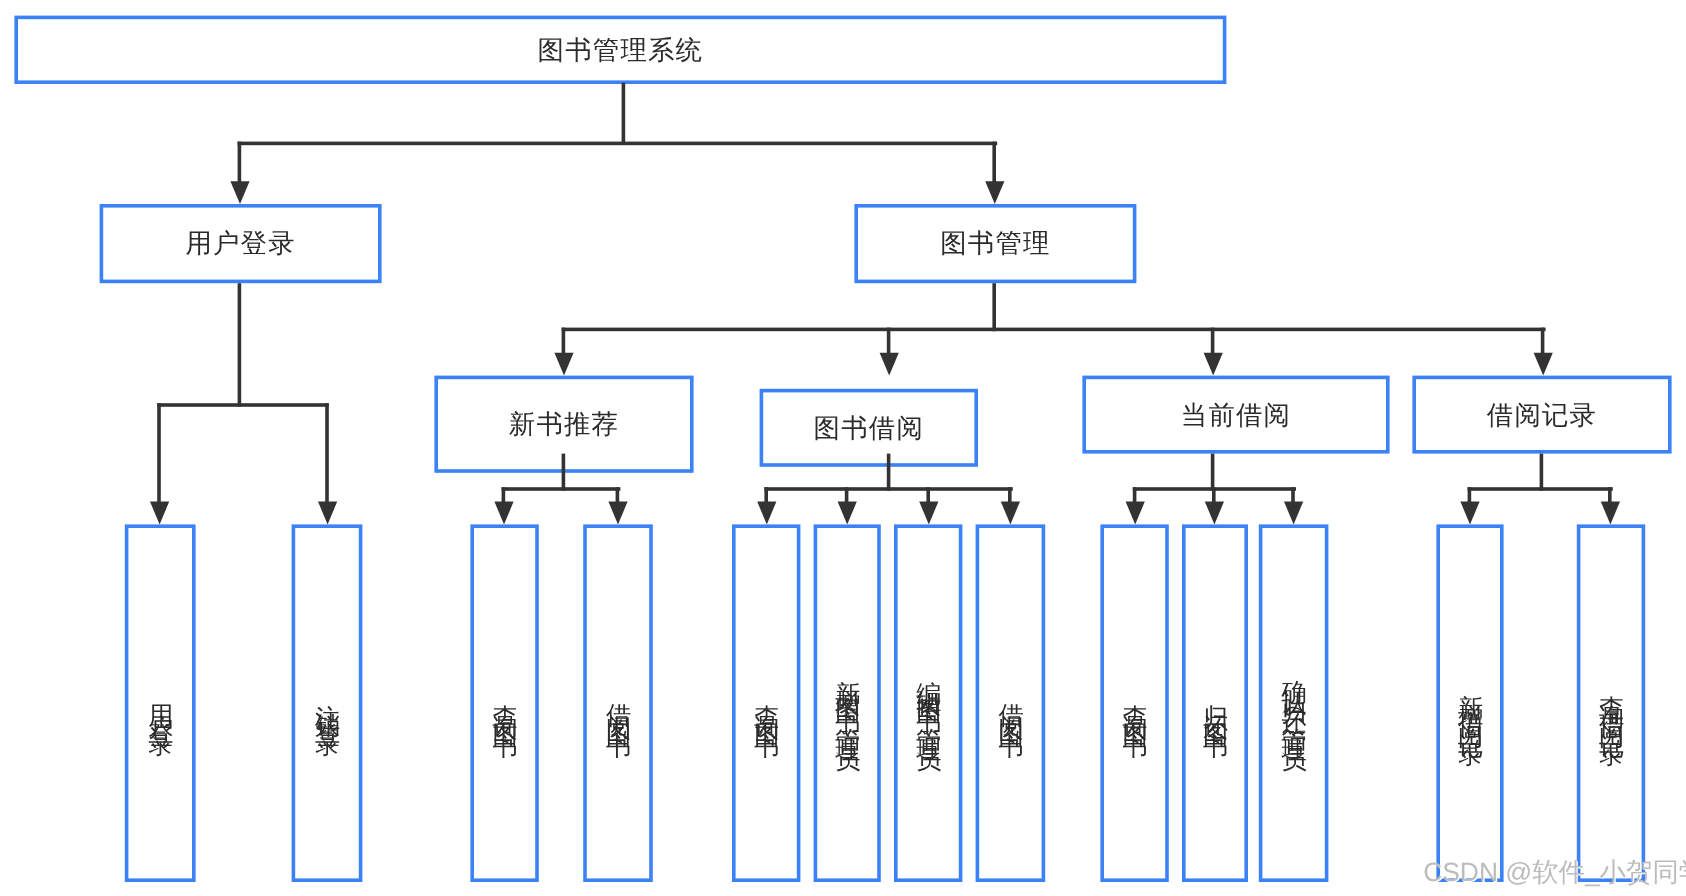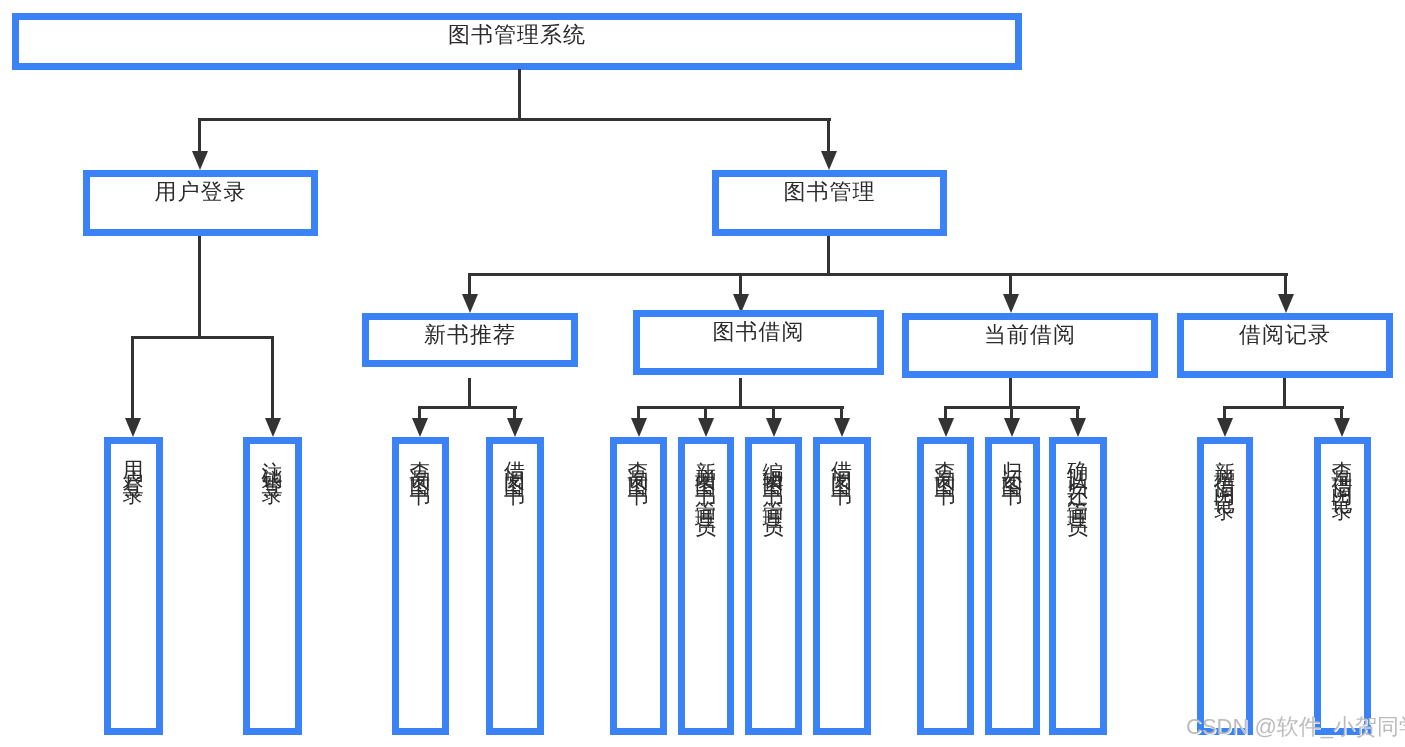--- a/index.html
+++ b/index.html
@@ -7,22 +7,23 @@
     position:relative;
     width:1405px;height:747px;
     background:#ffffff;
     font-family:"Liberation Sans","DejaVu Sans",sans-serif;
     overflow:hidden;
   }
   .node{
     position:absolute;
     box-sizing:border-box;
     background:#ffffff;
-    border:7px solid #3b82f6;
+    border:3px solid #3b82f6;
     display:flex;
+    align-items:center;
     justify-content:center;
     color:#2b2b2b;
   }
   .node.h span{
     font-size:22px;
     letter-spacing:1px;
     white-space:nowrap;
   }
   .node.v span{
     writing-mode:vertical-rl;
@@ -85,24 +86,24 @@
   <div class="hl" style="left:468px;top:273px;width:820px"></div>
   <div class="vl" style="left:468px;top:273px;height:24px"></div>
   <div class="ah" style="left:462px;top:294px"></div>
   <div class="vl" style="left:739px;top:273px;height:24px"></div>
   <div class="ah" style="left:733px;top:294px"></div>
   <div class="vl" style="left:1009px;top:273px;height:24px"></div>
   <div class="ah" style="left:1003px;top:294px"></div>
   <div class="vl" style="left:1284px;top:273px;height:24px"></div>
   <div class="ah" style="left:1278px;top:294px"></div>
 
-  <div class="node h" style="left:362px;top:313px;width:216px;height:54px">
+  <div class="node h" style="left:362px;top:313px;width:216px;height:81px">
     <span>新书推荐</span>
   </div>
-  <div class="node h" style="left:633px;top:310px;width:251px;height:65px">
+  <div class="node h" style="left:633px;top:324px;width:182px;height:65px">
     <span>图书借阅</span>
   </div>
   <div class="node h" style="left:902px;top:313px;width:256px;height:65px">
     <span>当前借阅</span>
   </div>
   <div class="node h" style="left:1177px;top:313px;width:216px;height:65px">
     <span>借阅记录</span>
   </div>
 
   <div class="vl" style="left:468px;top:378px;height:31px"></div>

